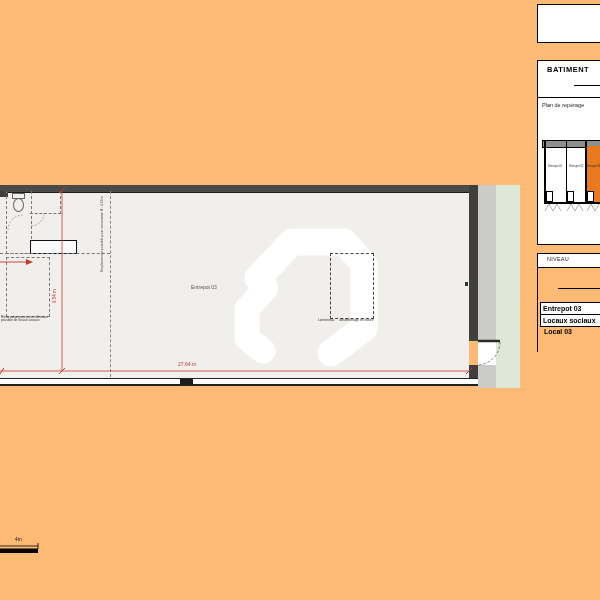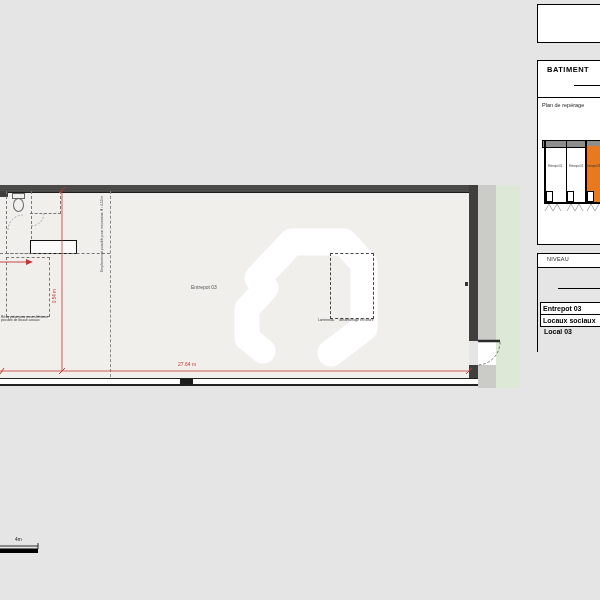--- a/index.html
+++ b/index.html
@@ -1,16 +1,16 @@
 <!DOCTYPE html>
 <html><head>
 <meta charset="utf-8">
 <style>
   html,body{margin:0;padding:0;background:#fff;}
-  #stage{position:relative;width:600px;height:600px;background:#e5e5e5;overflow:hidden;
+  #stage{position:relative;width:600px;height:600px;background:#fdba74;overflow:hidden;
          font-family:"Liberation Sans","DejaVu Sans",sans-serif;color:#333;}
   .abs{position:absolute;}
   .nowrap{white-space:nowrap;}
   
   .floor{left:0;top:191px;width:469px;height:187px;background:#f0efec;z-index:1;}
   .wall-top{left:0;top:185px;width:478px;height:6.5px;background:#4a4a48;border-bottom:1px solid #1c1c1c;z-index:3;}
   .wall-right-up{left:469px;top:185px;width:9px;height:156px;background:#403f3e;z-index:3;}
   .wall-right-low{left:469px;top:365px;width:9px;height:20px;background:#403f3e;z-index:3;}
   .strip-concrete{left:478px;top:185px;width:18px;height:203px;background:#cbcbc8;z-index:2;}
   .strip-concrete-gap{left:478px;top:341px;width:18px;height:24px;background:#ffffff;z-index:3;}

